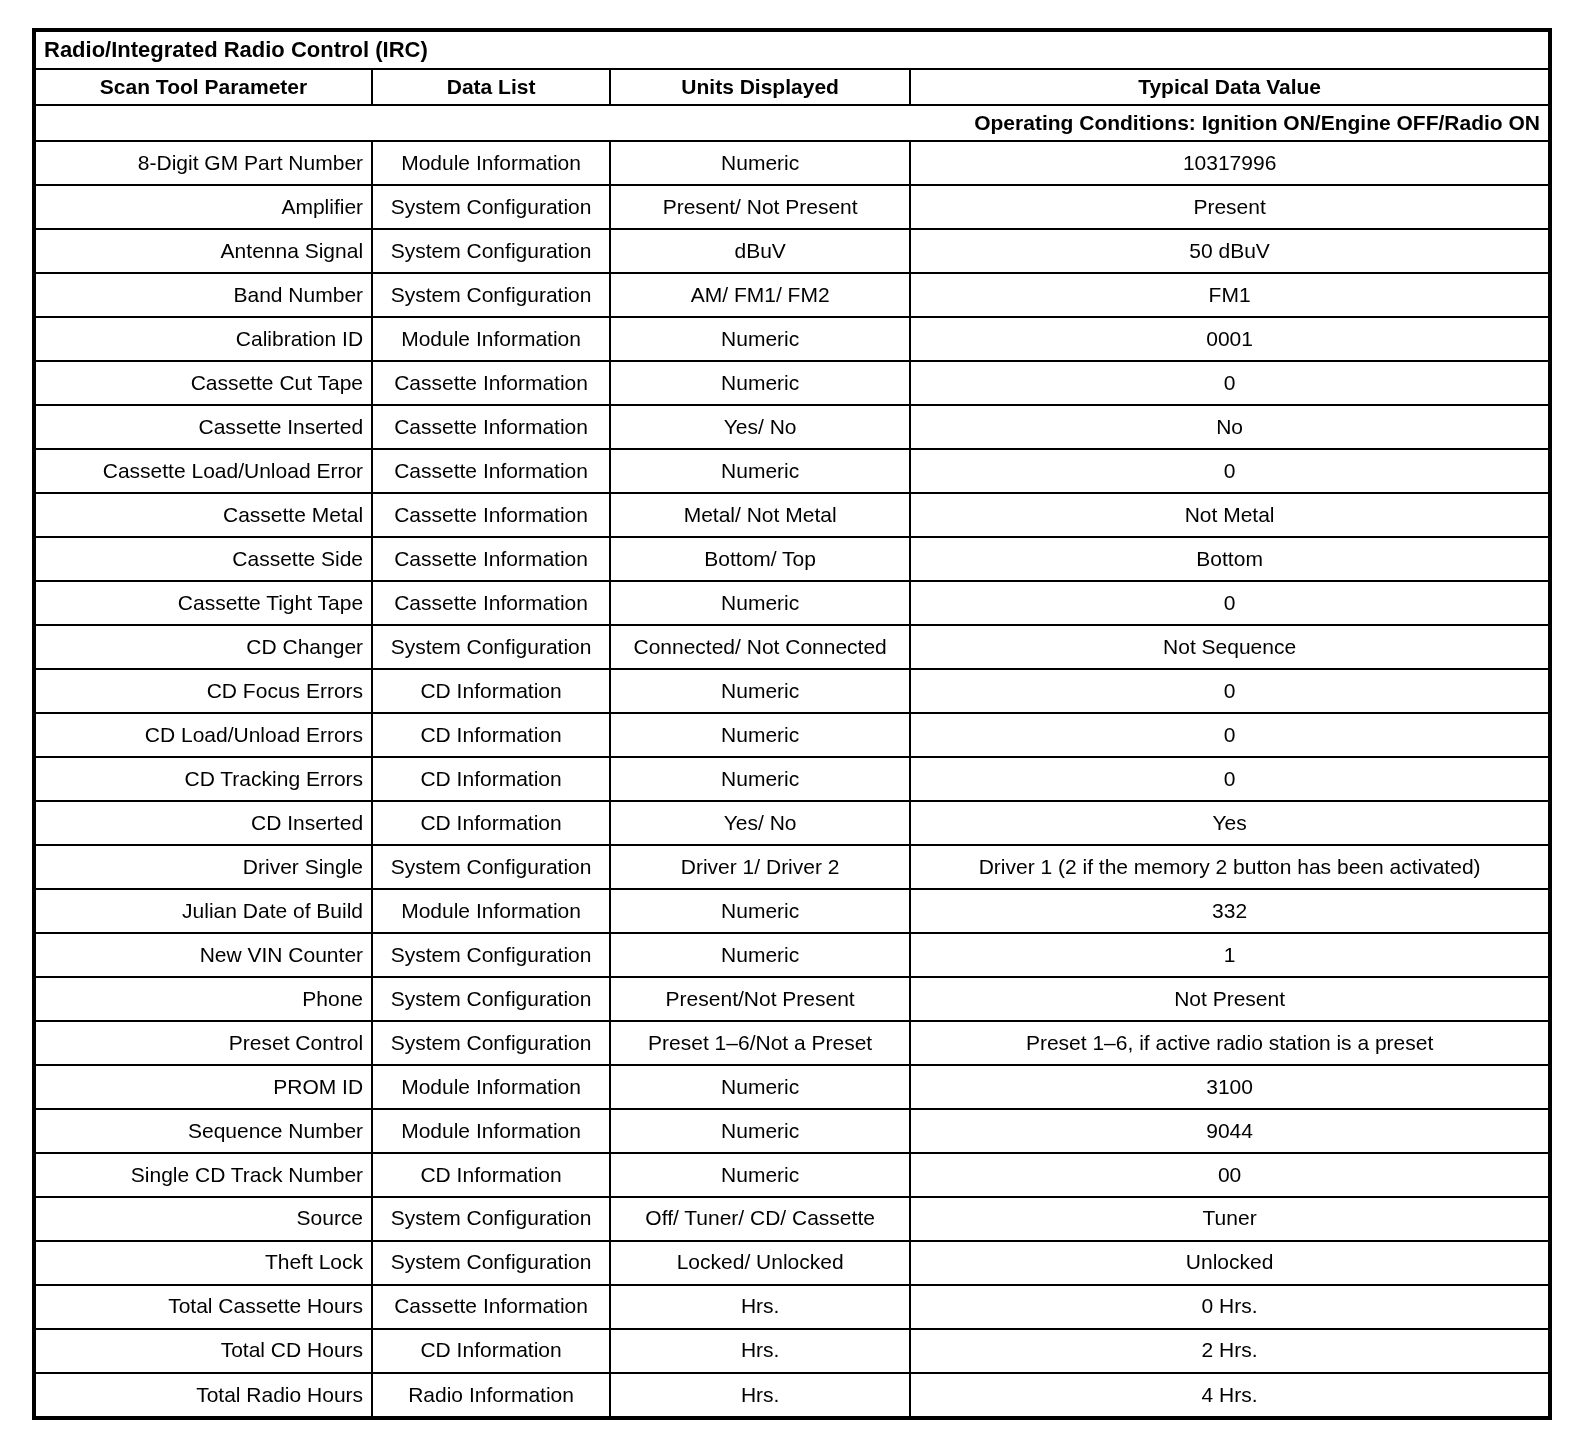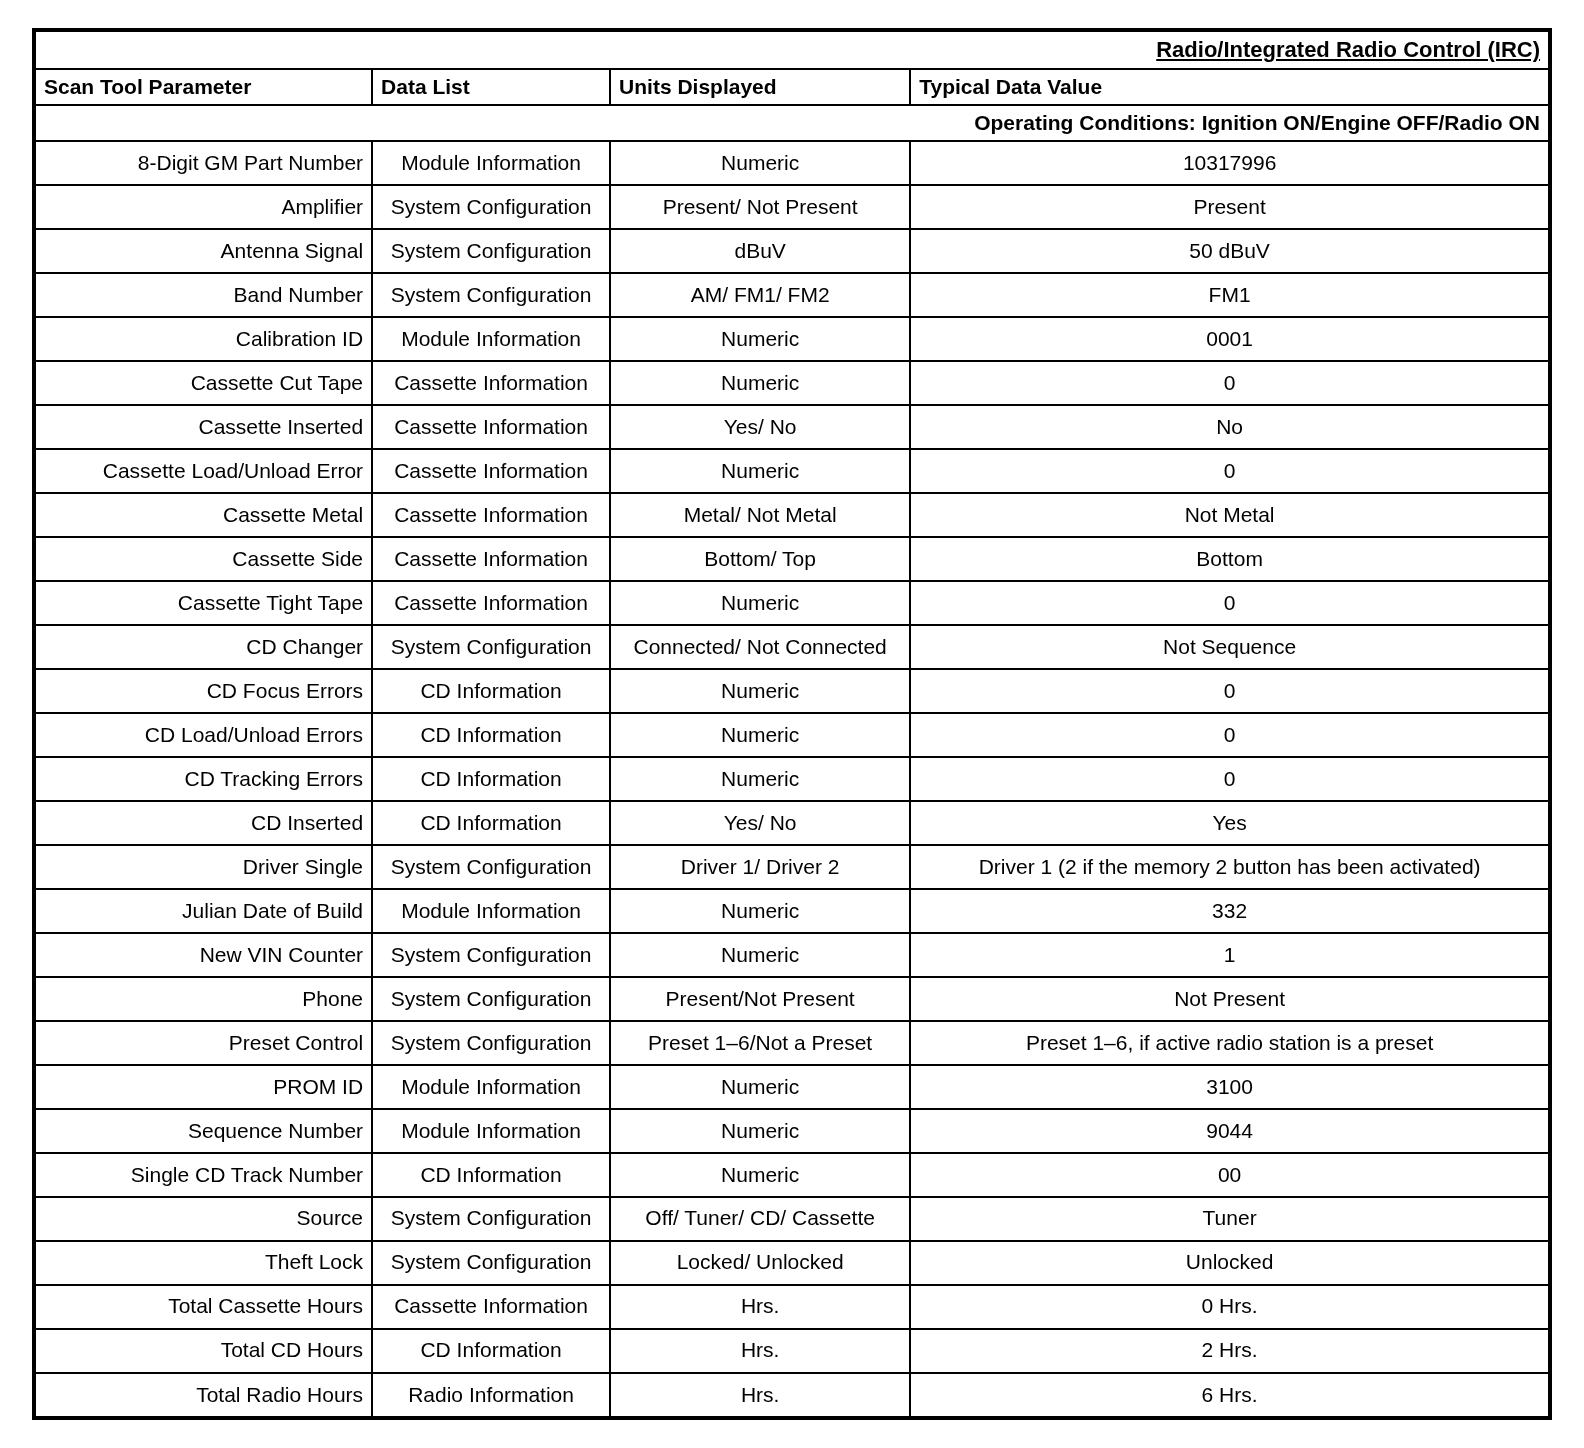--- a/index.html
+++ b/index.html
@@ -26,26 +26,25 @@
   .irc-table td {
     border: 2px solid #000000;
     padding: 4px 8px;
     font-size: 21px;
     line-height: 1.25;
     overflow: hidden;
     white-space: nowrap;
   }
   .irc-table th {
     font-weight: bold;
-    text-align: left;
+    text-align: center;
   }
   .irc-table .title-cell {
     font-size: 22px;
-    text-align: right;
-    text-decoration: underline;
+    text-align: left;
   }
   .irc-table .conditions-cell {
     text-align: right;
   }
   .irc-table tbody td {
     text-align: center;
     font-weight: normal;
   }
   .irc-table tbody td:first-child {
     text-align: right;
@@ -246,16 +245,16 @@
       <tr>
         <td>Total CD Hours</td>
         <td>CD Information</td>
         <td>Hrs.</td>
         <td>2 Hrs.</td>
       </tr>
       <tr>
         <td>Total Radio Hours</td>
         <td>Radio Information</td>
         <td>Hrs.</td>
-        <td>6 Hrs.</td>
+        <td>4 Hrs.</td>
       </tr>
     </tbody>
 </table>
 
 </body></html>

